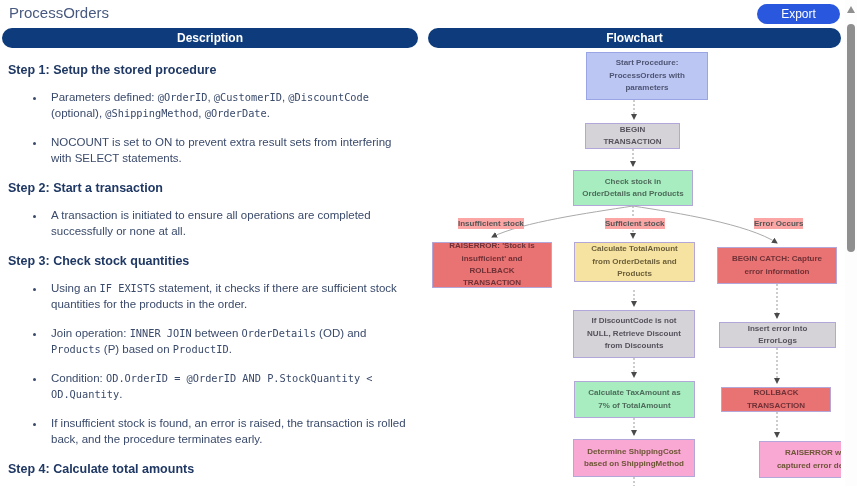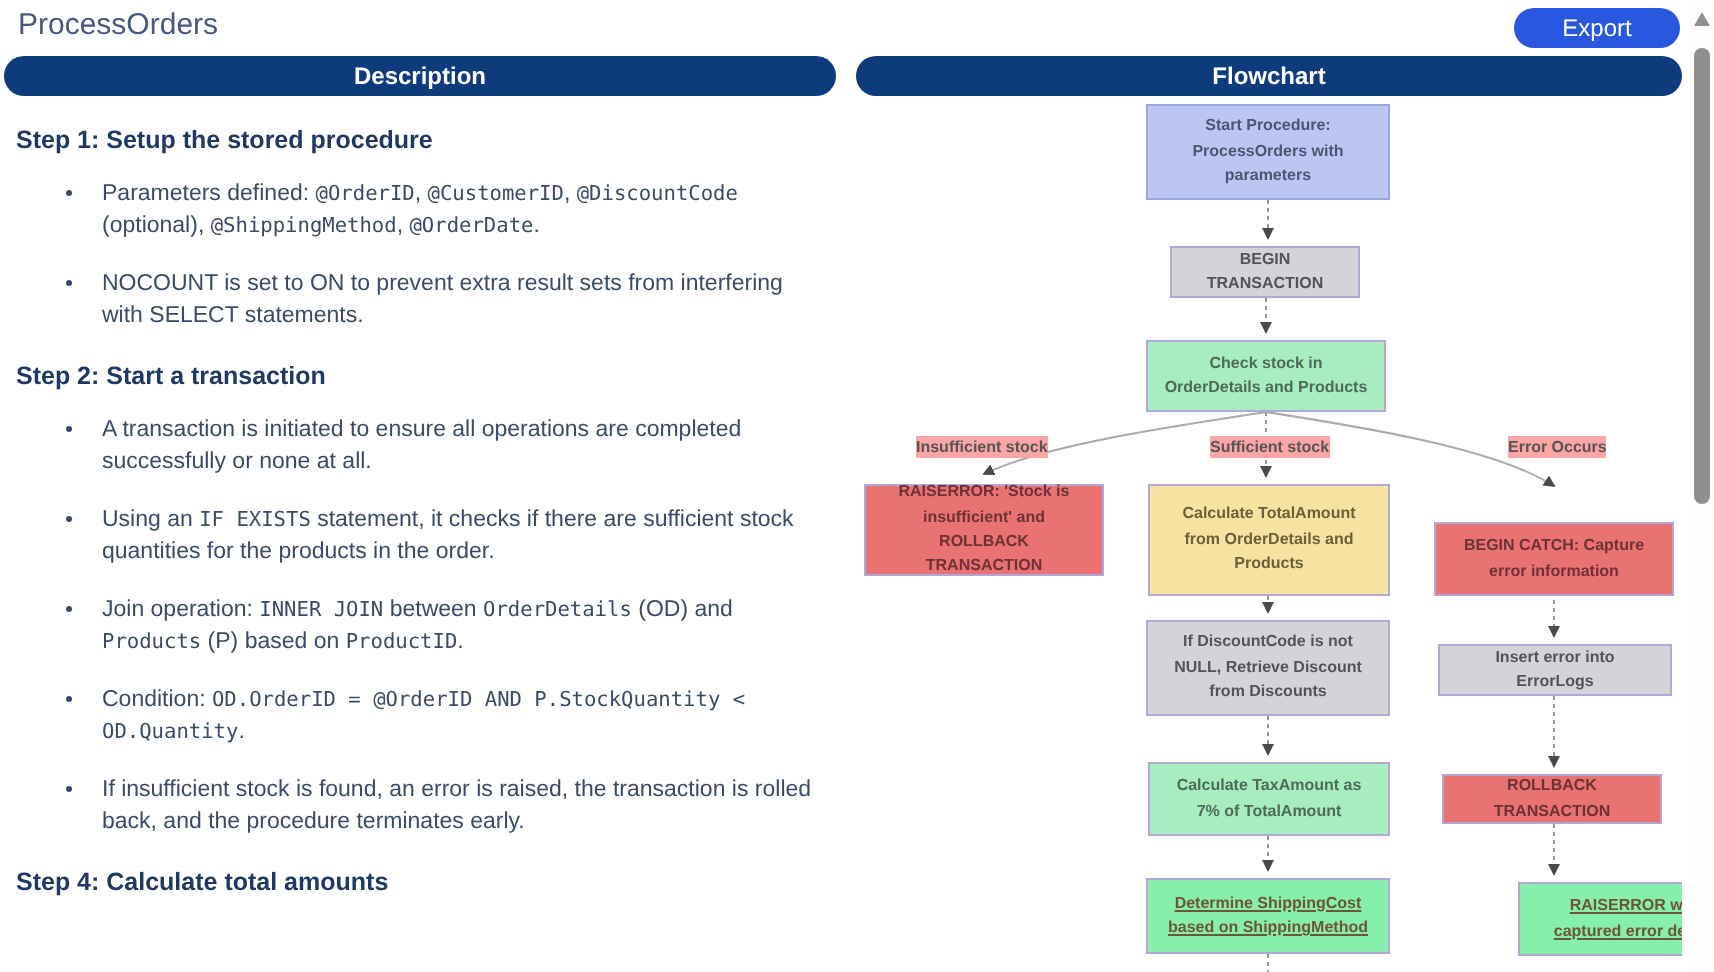--- a/index.html
+++ b/index.html
@@ -29,32 +29,32 @@
 
   
   #flowchart-panel { position:absolute; left:428px; top:48px; width:413px; height:438px;
     overflow:hidden; }
   #connectors { position:absolute; left:0; top:0; }
   .dash { stroke:#999999; stroke-width:1; stroke-dasharray:2 2; fill:none; }
   .solid { stroke:#aaaaaa; stroke-width:1; fill:none; }
   .node { position:absolute; display:flex; align-items:center; justify-content:center;
     text-align:center; font-size:8px; font-weight:bold; line-height:1.55;
     border:1px solid #b3a6d9; padding:2px 8px; }
-  .node.purple { background:#bcc6f2; color:#4e5574; border-color:#9aa5e3; }
+  .node.purple { background:#bcc6f2; color:#4e5574; border-color:#9aa5e3;margin-left:13px; }
   .node.gray   { background:#d5d3d7; color:#55525c; }
   .node.green  { background:#a7edc0; color:#4e6b5a; }
   .node.red    { background:#e97373; color:#6f3136; }
   .node.yellow { background:#f6e3a1; color:#6c5f3a; }
-  .node.orange { background:#86efac; color:#6e5536;text-decoration:underline; }
+  .node.orange { background:#f9a8d4; color:#6e5536; }
   #n-start            { left:145px; top:4px;   width:122px; height:48px; }
   #n-begin-transaction{ left:157px; top:75px;  width:95px;  height:26px; }
   #n-check-stock      { left:145px; top:122px; width:120px; height:36px; }
   #n-raiserror-stock  { left:4px;   top:194px; width:120px; height:46px; }
-  #n-calc-total       { left:146px; top:194px; width:121px; height:56px; }
-  #n-begin-catch      { left:289px; top:199px; width:120px; height:37px;margin-top:14px; }
+  #n-calc-total       { left:146px; top:194px; width:121px; height:40px; }
+  #n-begin-catch      { left:289px; top:199px; width:120px; height:37px; }
   #n-discount         { left:145px; top:262px; width:122px; height:48px; }
   #n-insert-error     { left:291px; top:274px; width:117px; height:26px; }
   #n-calc-tax         { left:146px; top:333px; width:121px; height:37px; }
   #n-rollback         { left:293px; top:339px; width:110px; height:25px; }
   #n-shipping         { left:145px; top:391px; width:122px; height:38px; }
   #n-raiserror-details{ left:291px; top:393px; width:118px; height:37px;margin-left:40px; }
   .edge-label { position:absolute; background:#fca5a5; color:#555555; font-size:8px;
     font-weight:bold; padding:1px 0; white-space:nowrap; }
   #lbl-insufficient { left:30px;  top:170px; }
   #lbl-sufficient   { left:177px; top:170px; }
@@ -80,20 +80,21 @@
 <div id="description-content">
     <div class="step-heading">Step 1: Setup the stored procedure</div>
     <ul>
       <li><span>Parameters defined: </span><span class="code">@OrderID</span><span>, </span><span class="code">@CustomerID</span><span>, </span><span class="code">@DiscountCode</span><span> (optional), </span><span class="code">@ShippingMethod</span><span>, </span><span class="code">@OrderDate</span><span>.</span></li>
       <li><span>NOCOUNT is set to ON to prevent extra result sets from interfering with SELECT statements.</span></li>
     </ul>
     <div class="step-heading">Step 2: Start a transaction</div>
     <ul>
       <li><span>A transaction is initiated to ensure all operations are completed successfully or none at all.</span></li>
     </ul>
+    <div class="step-heading">Step 3: Check stock quantities</div>
     <ul>
       <li><span>Using an </span><span class="code">IF EXISTS</span><span> statement, it checks if there are sufficient stock quantities for the products in the order.</span></li>
       <li><span>Join operation: </span><span class="code">INNER JOIN</span><span> between </span><span class="code">OrderDetails</span><span> (OD) and </span><span class="code">Products</span><span> (P) based on </span><span class="code">ProductID</span><span>.</span></li>
       <li><span>Condition: </span><span class="code">OD.OrderID = @OrderID AND P.StockQuantity &lt; OD.Quantity</span><span>.</span></li>
       <li><span>If insufficient stock is found, an error is raised, the transaction is rolled back, and the procedure terminates early.</span></li>
     </ul>
     <div class="step-heading">Step 4: Calculate total amounts</div>
   </div>
 
 <div id="flowchart-panel">

